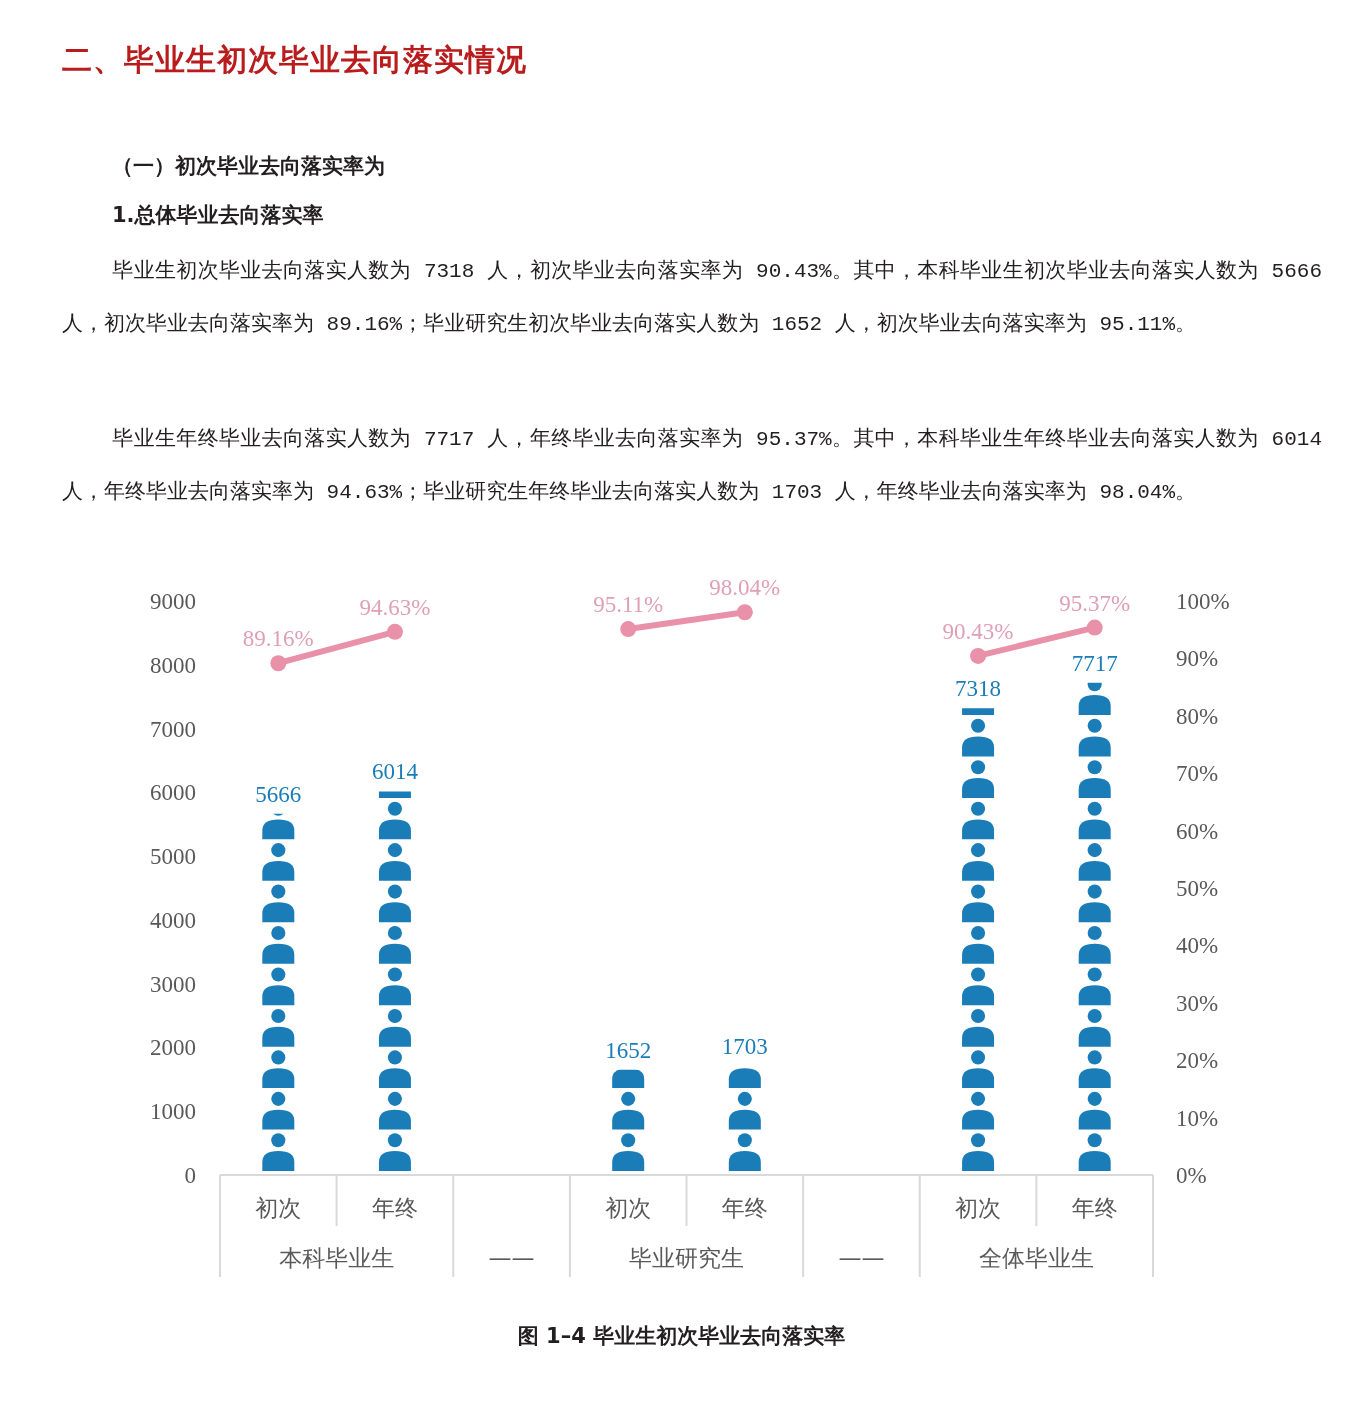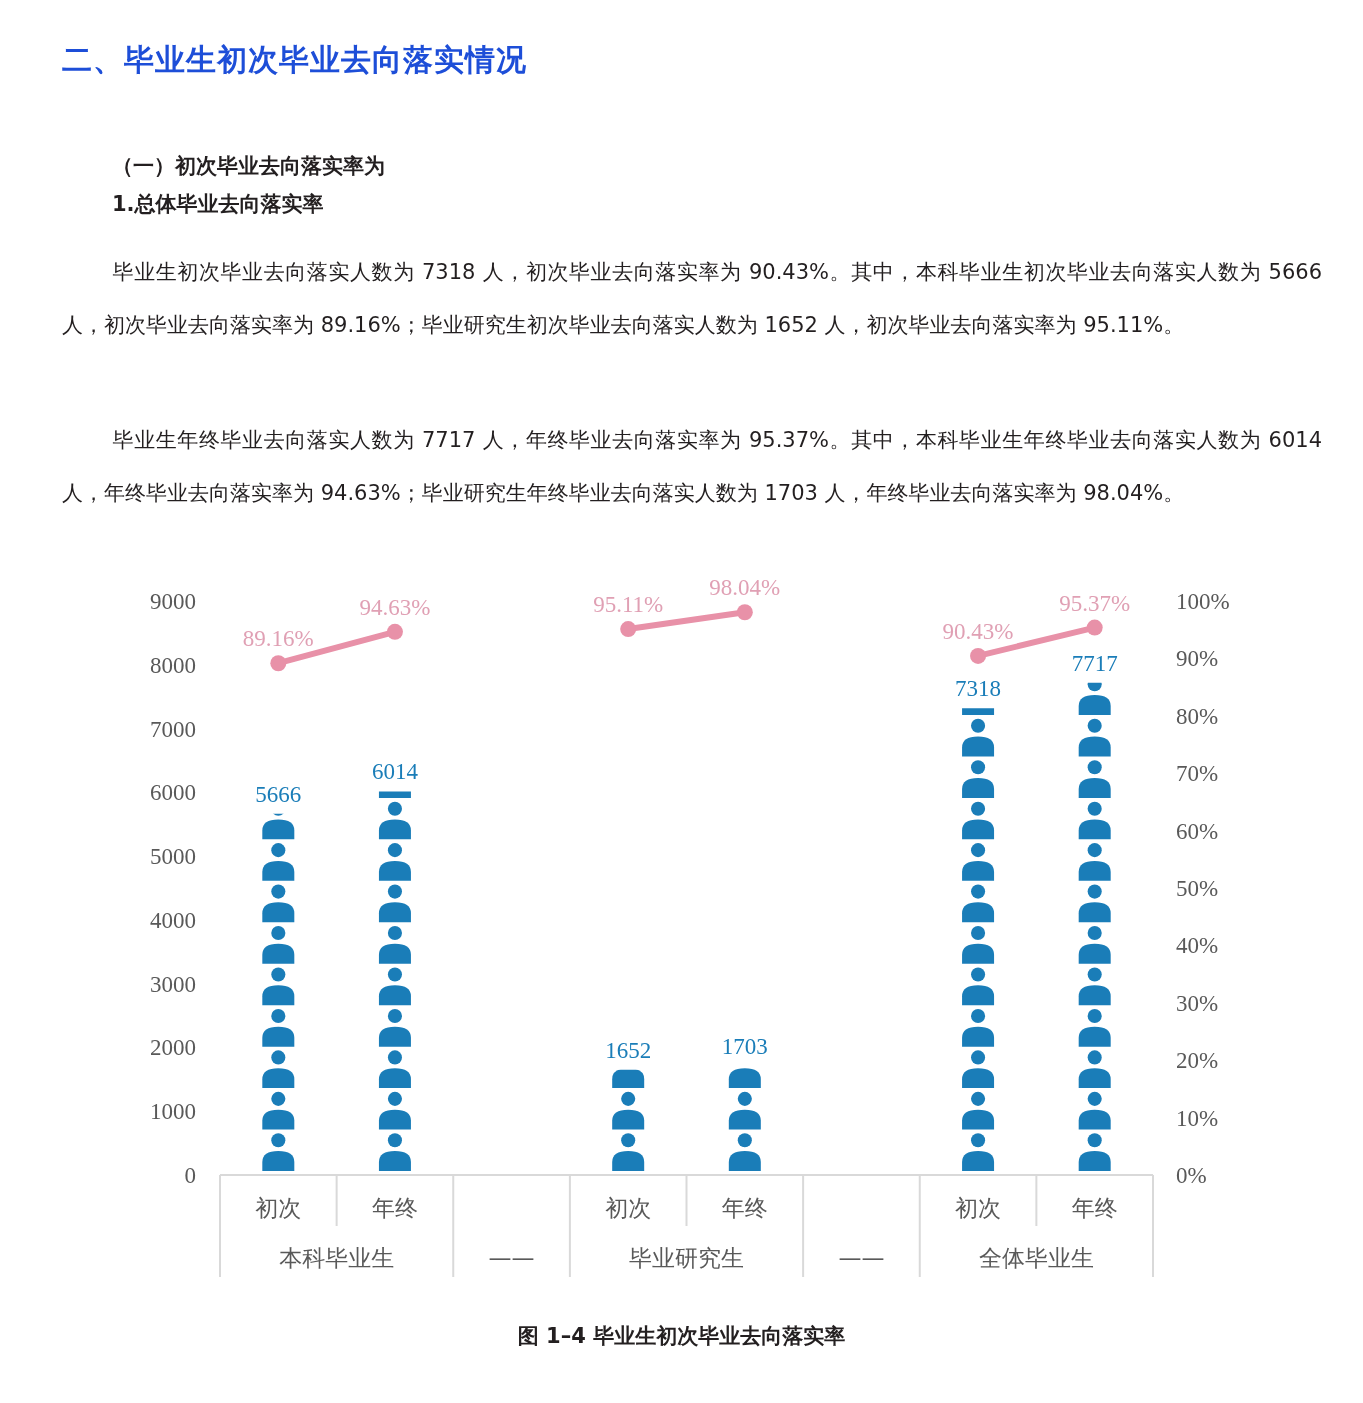--- a/index.html
+++ b/index.html
@@ -1,21 +1,21 @@
 <!DOCTYPE html>
 <html><head>
 <meta charset="utf-8">
 <style>
   html, body { margin:0; padding:0; background:#ffffff; }
   body { width:1363px; height:1403px; position:relative; overflow:hidden;
          font-family:"DejaVu Sans","Liberation Sans",sans-serif; color:#231f20; }
-  .h1 { position:absolute; left:62px; top:40px; font-size:30px; font-weight:bold; color:#1d4ed8; letter-spacing:1px; }
+  .h1 { position:absolute; left:62px; top:40px; font-size:30px; font-weight:bold; color:#b91c1c; letter-spacing:1px; }
   .h2 { position:absolute; left:112px; top:152px; font-size:21px; font-weight:bold; color:#231f20; }
-  .h3 { position:absolute; left:112px; top:190px; font-size:21px; font-weight:bold; color:#231f20; }
-  .para { position:absolute; left:62px; width:1260px; font-size:21px; line-height:52.5px; color:#231f20; text-align:justify; text-align-last:left; }
+  .h3 { position:absolute; left:112px; top:201px; font-size:21px; font-weight:bold; color:#231f20; }
+  .para { position:absolute; left:62px; width:1260px; font-size:21px; line-height:52.5px; color:#231f20; text-align:justify; text-align-last:left;font-family:Liberation Mono, monospace; }
   .para .indent { display:inline-block; width:50px; }
   #p1 { top:246px; }
   #p2 { top:414px; }
   #chart { position:absolute; left:0; top:570px; width:1363px; height:720px; }
   .caption { position:absolute; left:0; width:1363px; top:1322px; text-align:center; font-size:21px; font-weight:bold; color:#231f20; }
 </style>
 </head>
 <body>
 
 <div class="h1">二、毕业生初次毕业去向落实情况</div>

